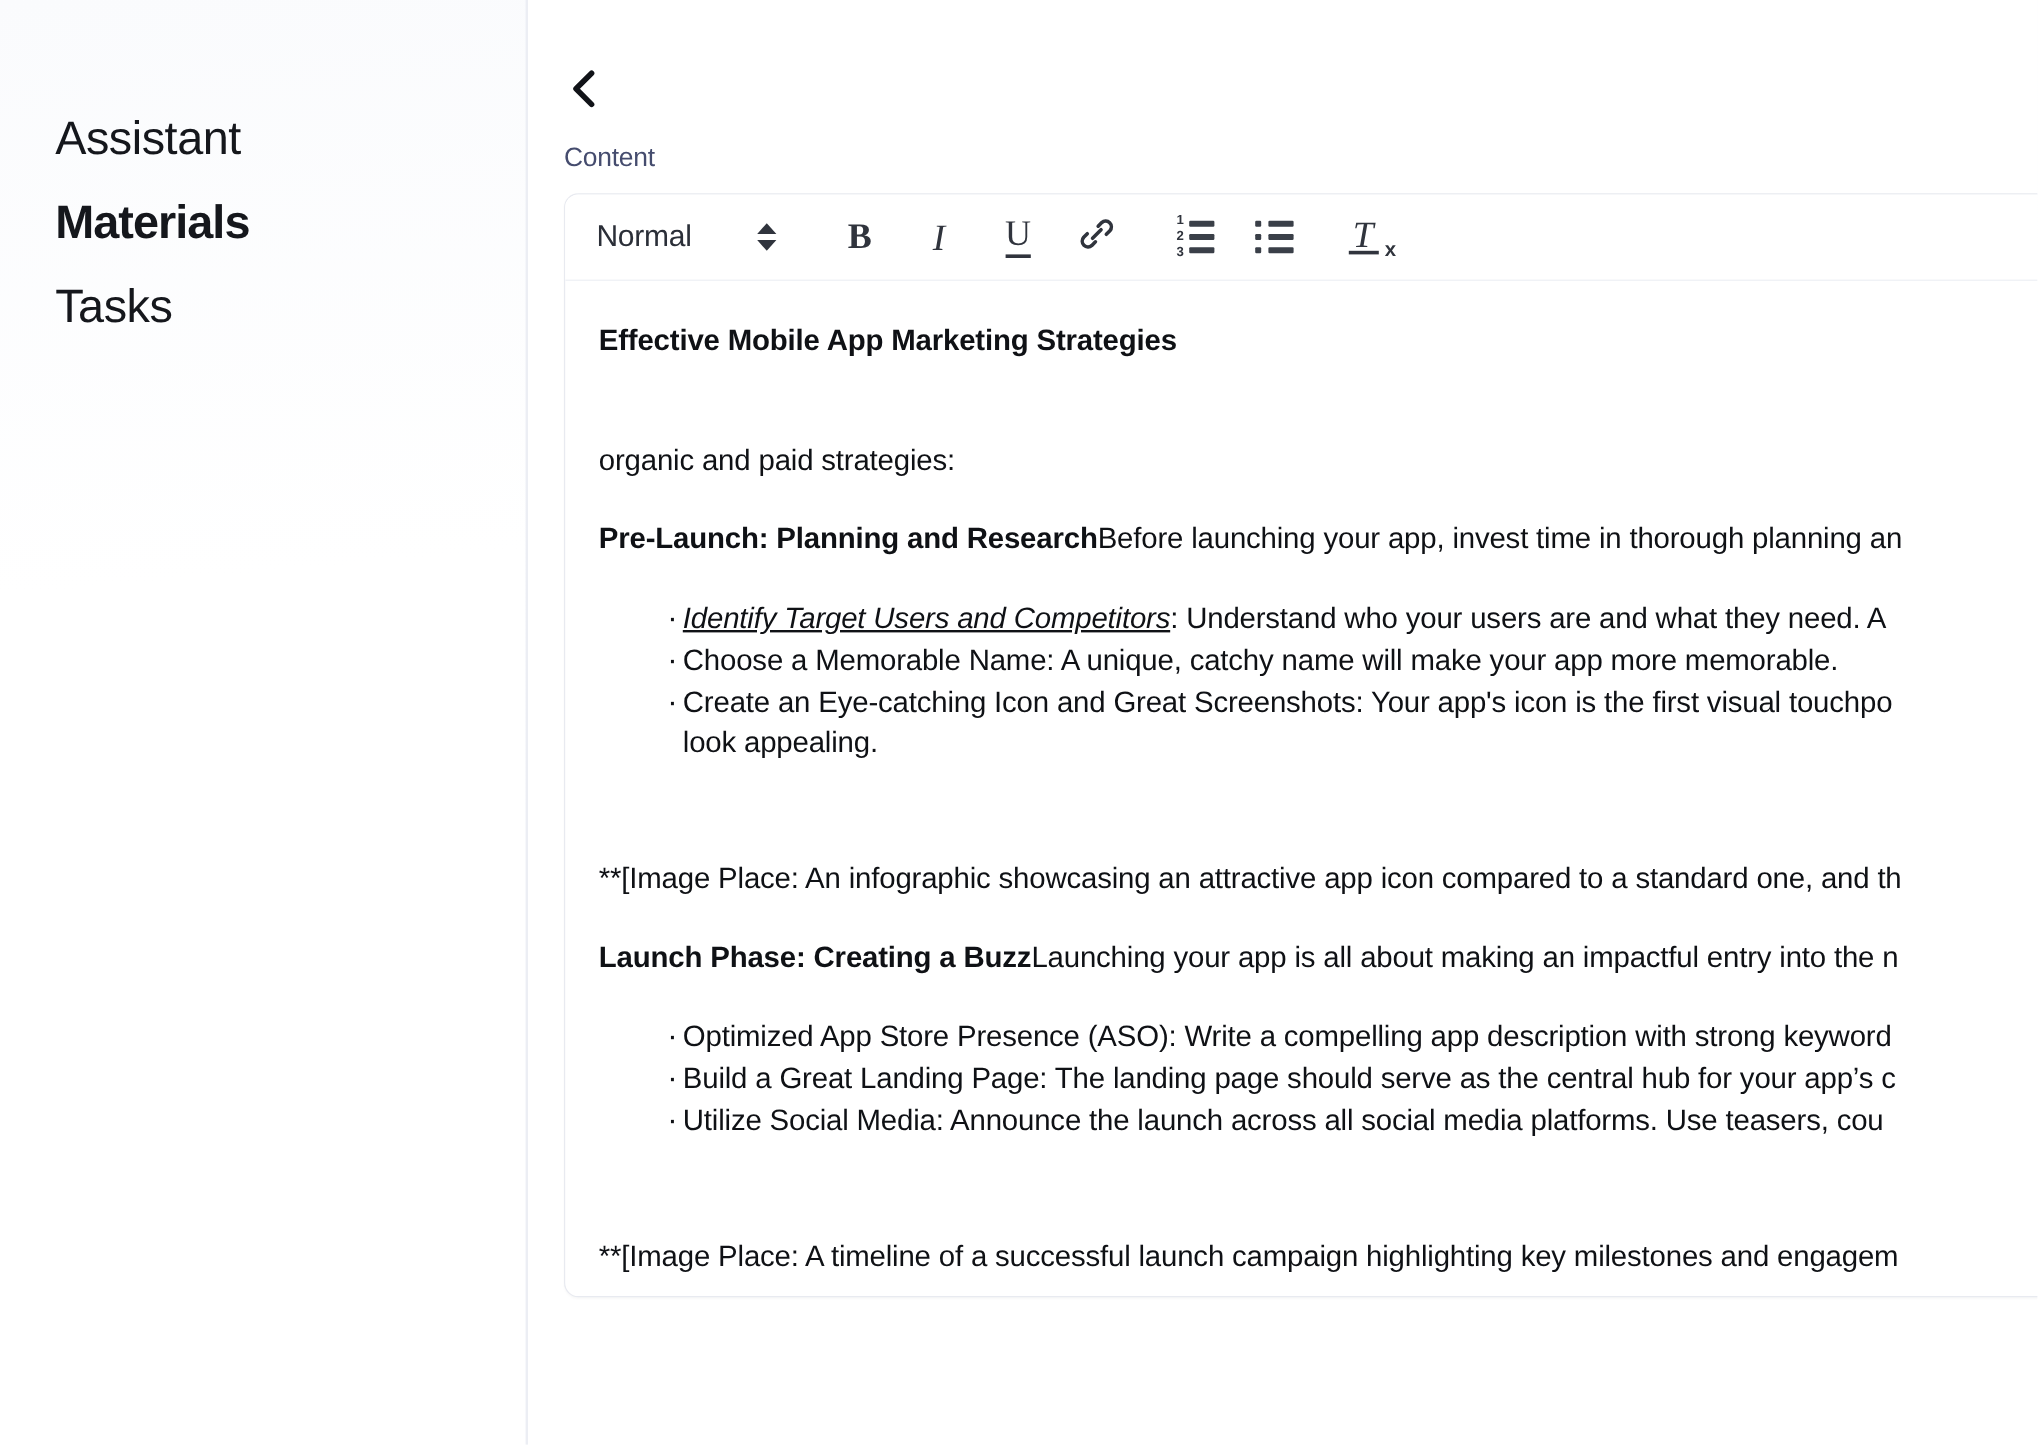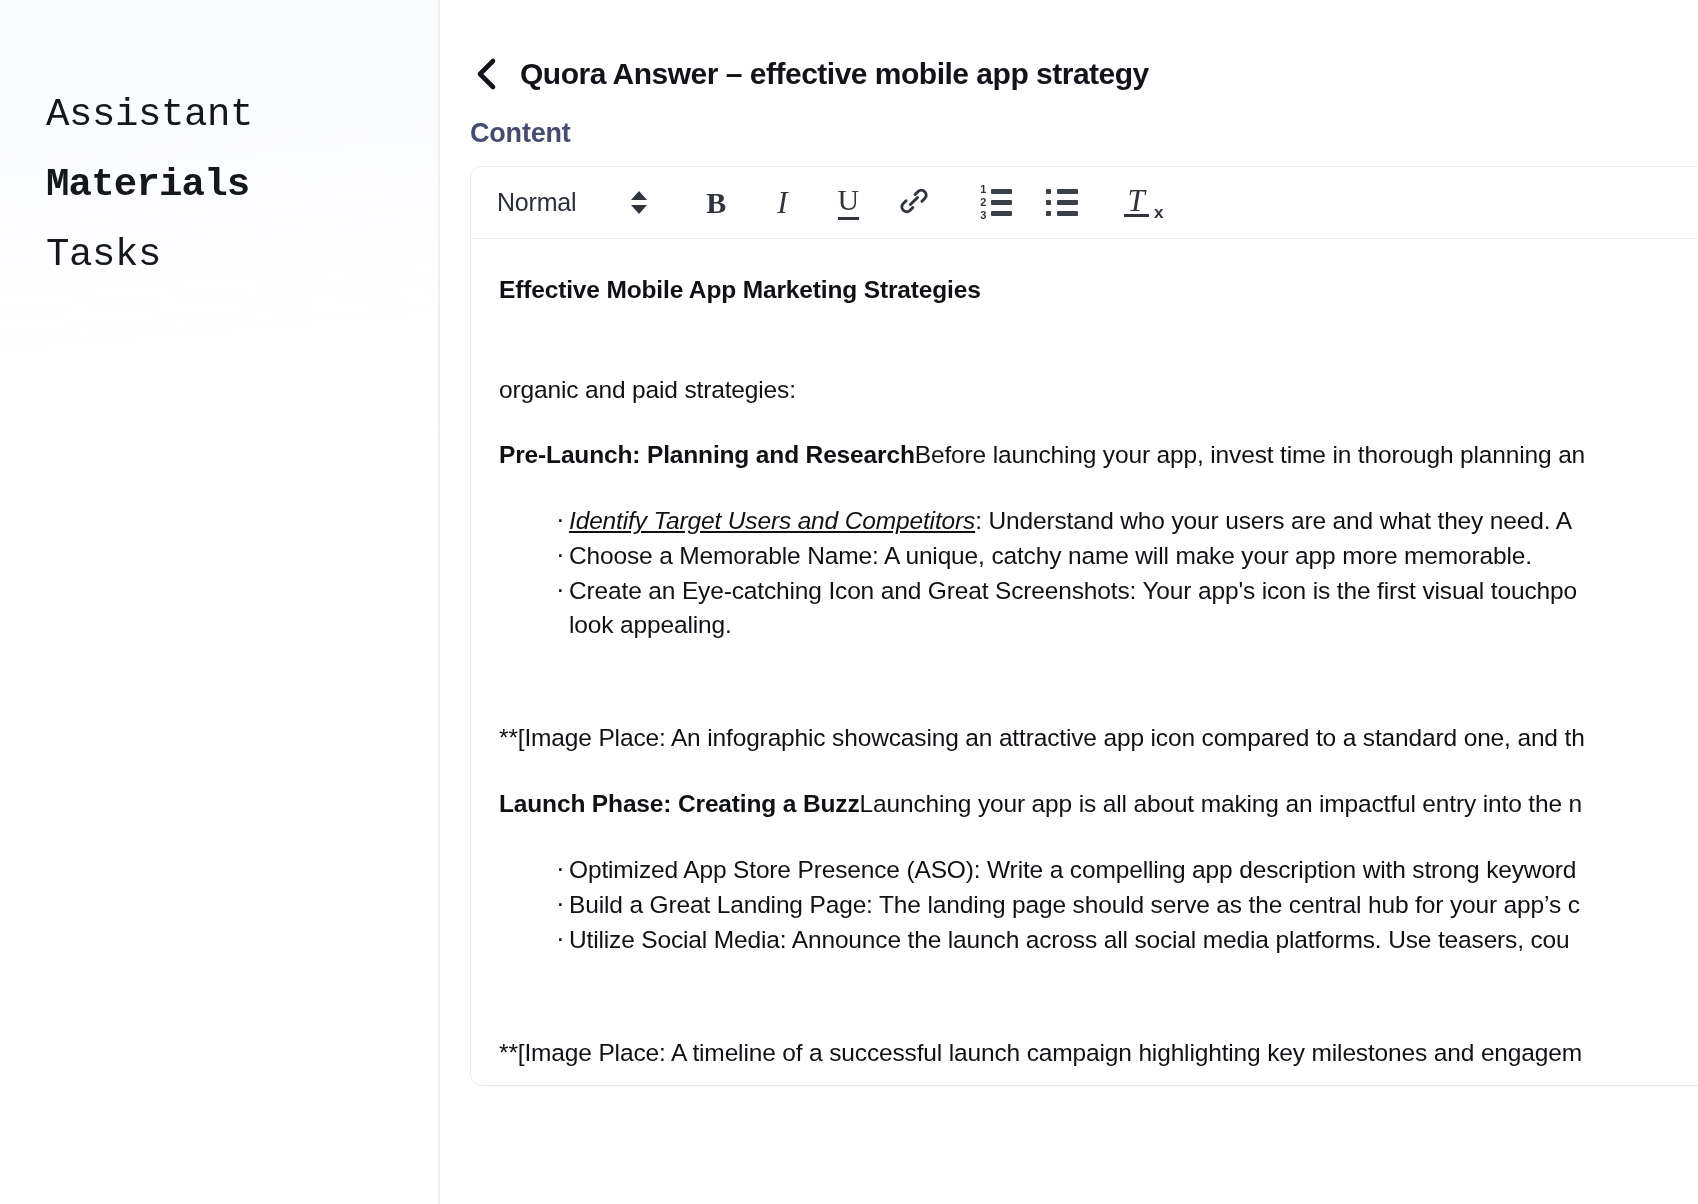--- a/index.html
+++ b/index.html
@@ -37,21 +37,20 @@
   .nav-item {
     font-size: 39px;
     line-height: 1.0;
     color: #15171c;
     letter-spacing: -0.4px;
     margin-bottom: 31px;
     cursor: pointer;
     display: block;
     width: max-content;
     font-weight: 400;
-    font-family: Liberation Mono, monospace;
   }
   .nav-item.active { font-weight: 700; letter-spacing: -0.8px; text-align: right; }
 
   
   .main {
     flex: 1 1 auto;
     min-width: 0;
     height: 100%;
     position: relative;
     overflow: hidden;
@@ -78,22 +77,22 @@
 
   .doc-title {
     font-size: 30px;
     font-weight: 700;
     color: #12141a;
     letter-spacing: -0.5px;
     white-space: nowrap;
   }
 
   .field-label {
-    font-size: 27px;
-    font-weight: 700;
+    font-size: 22px;
+    font-weight: 400;
     color: #454c6e;
     letter-spacing: -0.2px;
     padding: 27px 0 0 30px;
   }
 
   
   .editor {
     margin: 17px 0 0 30px;
     width: 1320px;
     border: 1px solid #e8eaf0;
@@ -236,21 +235,20 @@
   <section class="main">
 
     <div class="doc-header">
       <div class="back-btn">
         <span>
           <svg width="30" height="34" viewBox="0 0 30 34" fill="none">
             <path d="M21 4 L8 17 L21 30" stroke="#111318" stroke-width="4.6" stroke-linecap="round" stroke-linejoin="round"></path>
           </svg>
         </span>
       </div>
-      <h1 class="doc-title">Quora Answer – effective mobile app strategy</h1>
     </div>
 
     <div class="field-label">Content</div>
 
     <div class="editor">
 
       <div class="toolbar">
 
         <div class="tb-style">
           <span class="tb-style-name">Normal</span>

